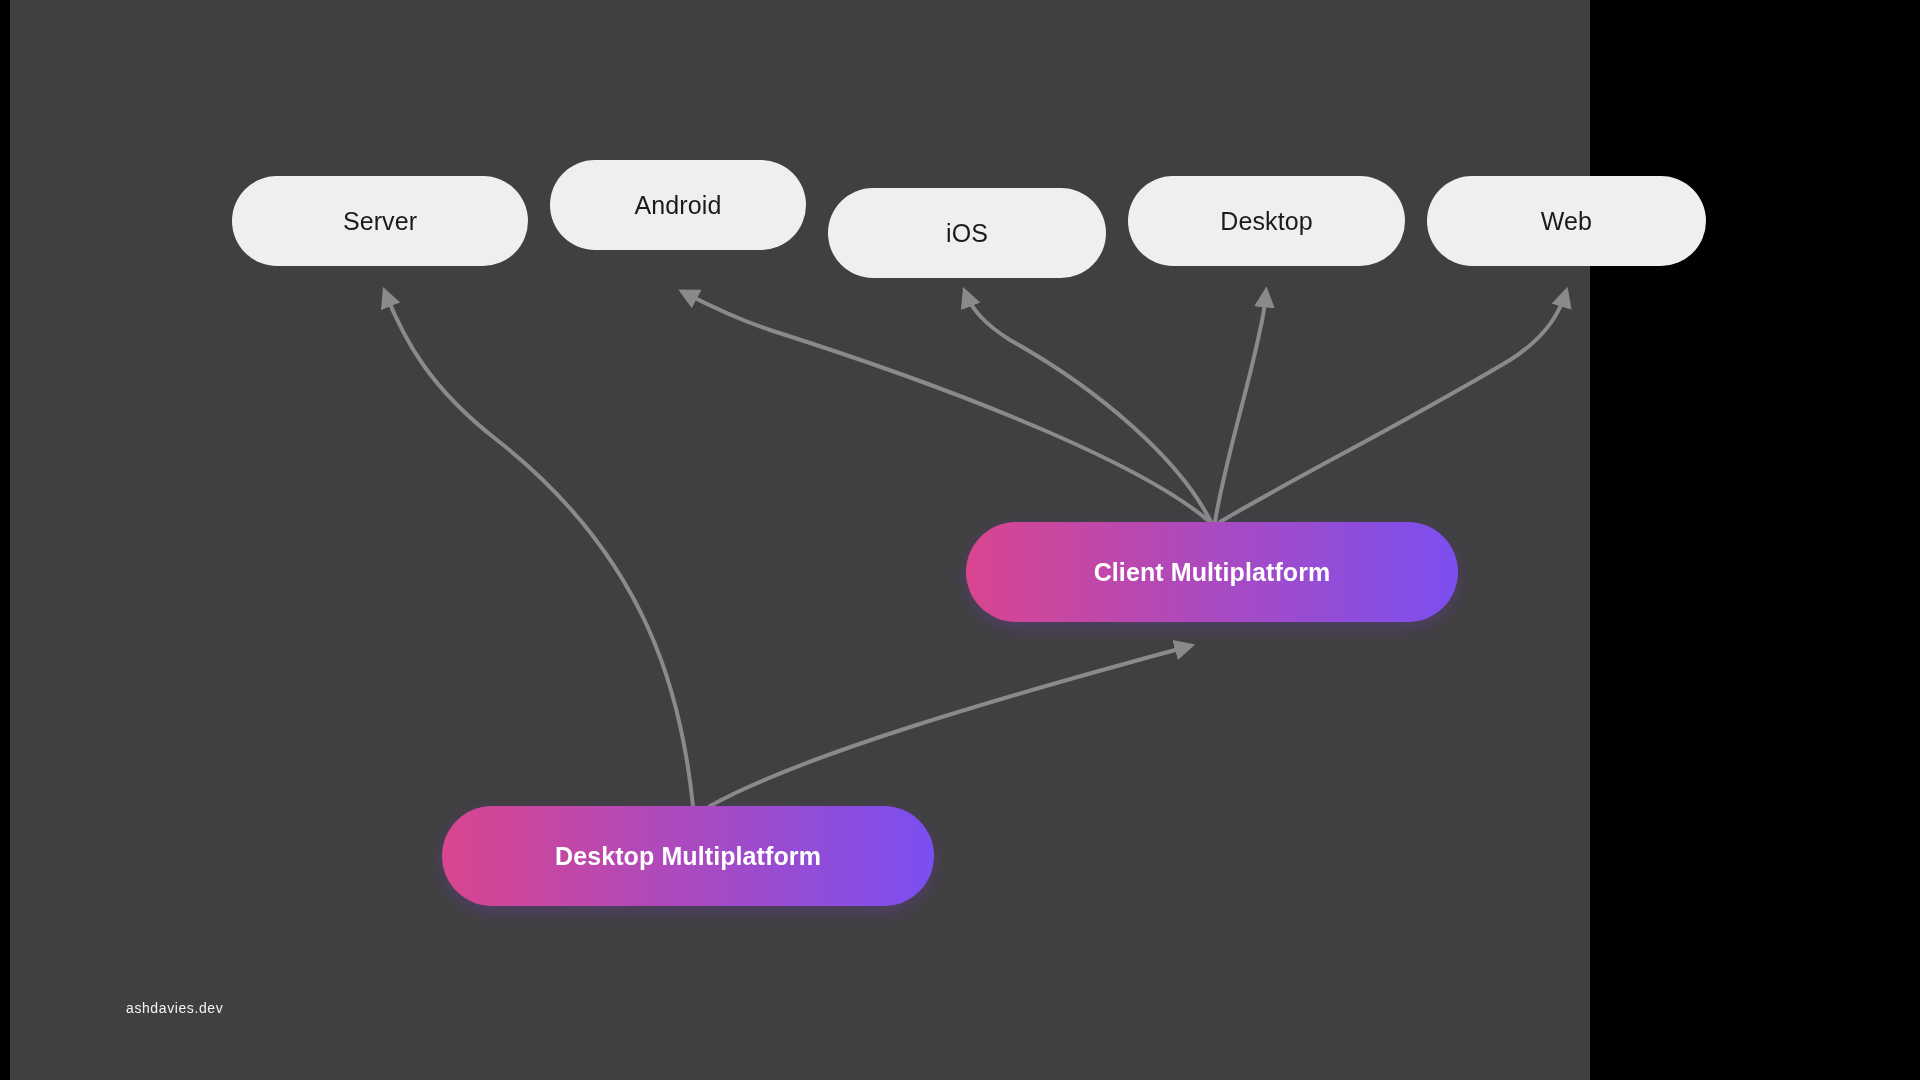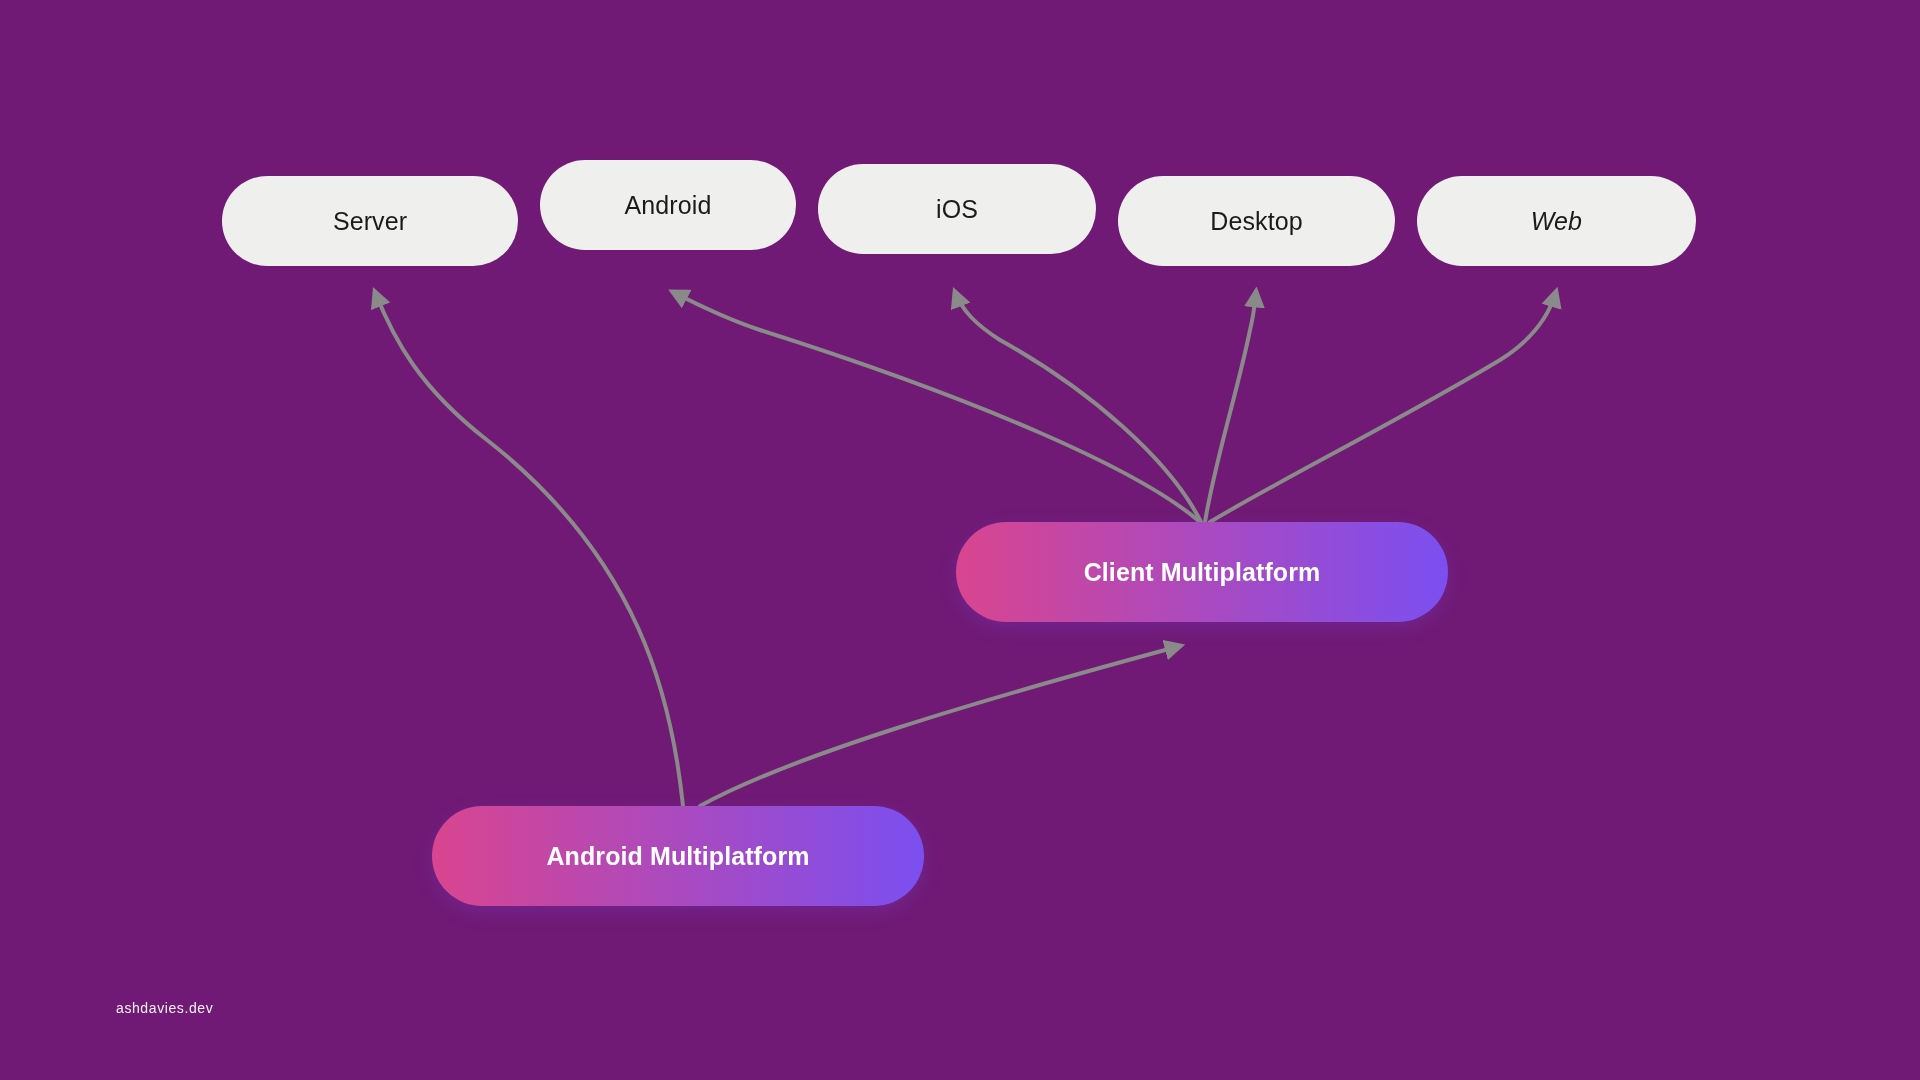--- a/index.html
+++ b/index.html
@@ -10,23 +10,24 @@
   body {
     width: 1920px;
     height: 1080px;
     overflow: hidden;
     font-family: "Liberation Sans", sans-serif;
     position: relative;
   }
   #stage {
     position: absolute;
     inset: 0;
-    width: 1920px;
+    width: 1580px;
     height: 1080px;
-    background: #701a75;
+    background: #404040;
+    margin-left: 10px;
   }
   #edges {
     position: absolute;
     left: 0;
     top: 0;
     width: 1920px;
     height: 1080px;
     pointer-events: none;
   }
   .node {
@@ -90,33 +91,33 @@
       </g>
   </svg>
 
   <div id="platform-layer">
       <div class="node platform" style="left: 222px; top: 176px; width: 296px; height: 90px;">
         <span>Server</span>
       </div>
       <div class="node platform" style="left: 540px; top: 160px; width: 256px; height: 90px;">
         <span>Android</span>
       </div>
-      <div class="node platform" style="left: 818px; top: 164px; width: 278px; height: 90px;">
+      <div class="node platform" style="left: 818px; top: 188px; width: 278px; height: 90px;">
         <span>iOS</span>
       </div>
       <div class="node platform" style="left: 1118px; top: 176px; width: 277px; height: 90px; text-align: center;">
         <span>Desktop</span>
       </div>
-      <div class="node platform" style="left: 1417px; top: 176px; width: 279px; height: 90px; font-style: italic;">
+      <div class="node platform" style="left: 1417px; top: 176px; width: 279px; height: 90px;">
         <span>Web</span>
       </div>
     </div>
   <div id="module-layer">
       <div class="node module" style="left: 956px; top: 522px; width: 492px; height: 100px; background: linear-gradient(90deg, rgb(217, 69, 143) 0%, rgb(123, 79, 240) 100%);">
         <span>Client Multiplatform</span>
       </div>
       <div class="node module" style="left: 432px; top: 806px; width: 492px; height: 100px; background: linear-gradient(90deg, rgb(217, 69, 143) 0%, rgb(123, 79, 240) 100%);">
-        <span>Android Multiplatform</span>
+        <span>Desktop Multiplatform</span>
       </div>
     </div>
 
   <div class="watermark">ashdavies.dev</div>
 </div>
 
 </body></html>

